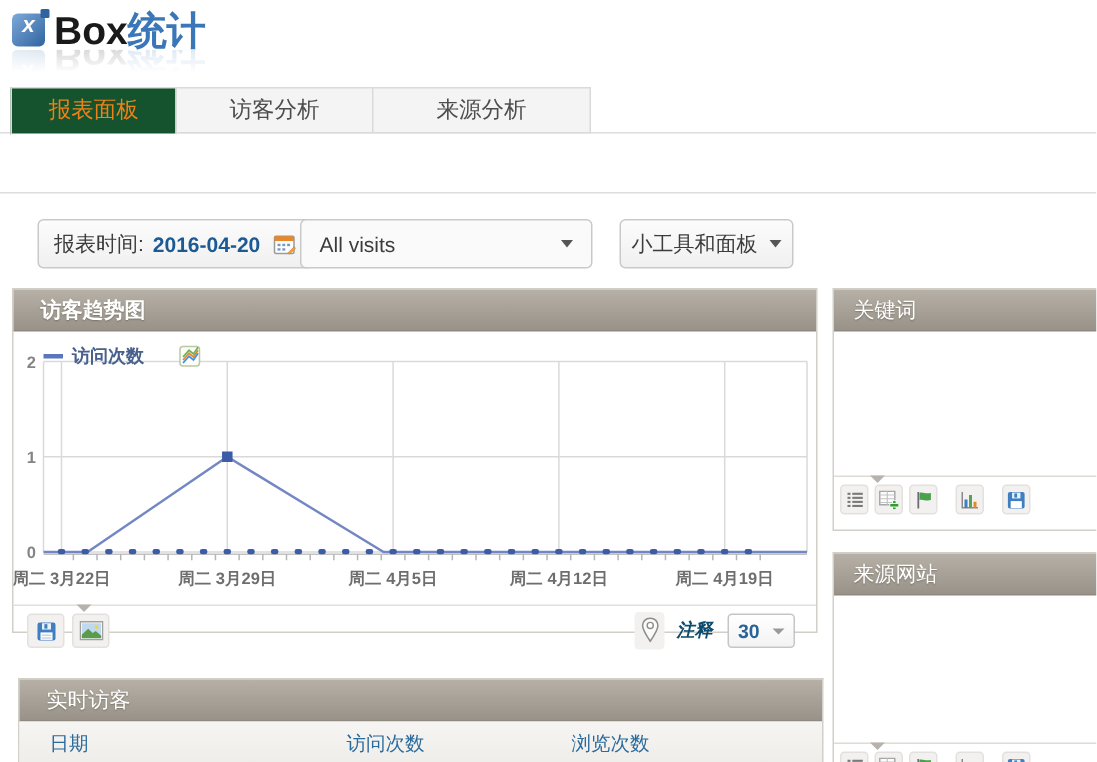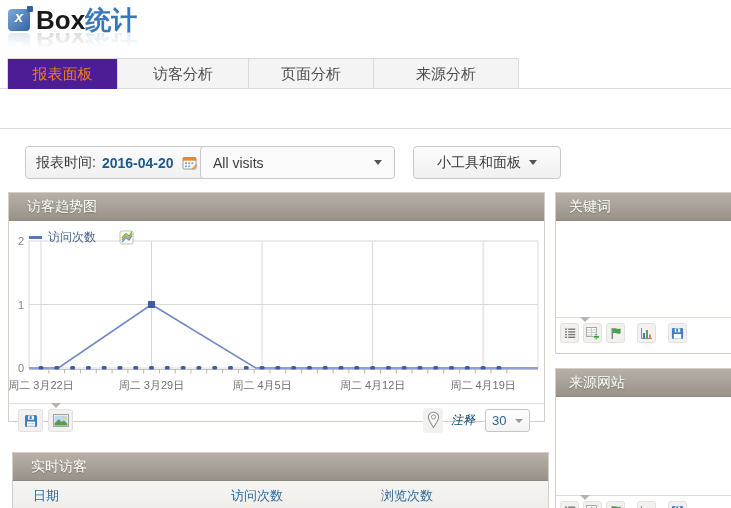--- a/index.html
+++ b/index.html
@@ -19,48 +19,48 @@
   .logo-reflect{position:absolute;left:8px;top:33px;height:22px;display:flex;align-items:flex-start;
                 transform:scaleY(-1);opacity:.16;overflow:hidden;
                 -webkit-mask-image:linear-gradient(to bottom,transparent 30%,#000 100%);
                 mask-image:linear-gradient(to bottom,transparent 30%,#000 100%);}
 
   
   .tabbar{position:absolute;left:7px;top:58px;height:32px;display:flex;z-index:2;}
   .tab{box-sizing:border-box;height:31px;line-height:29px;text-align:center;font-size:15px;
        color:#4d4d4d;background:#f4f4f4;border:1px solid #dadada;margin-left:-1px;cursor:pointer;}
   .tab:first-child{margin-left:0;}
-  .tab.active{background:#4c1d95;color:#ef8118;border-bottom:1px solid #fff;height:32px;}
+  .tab.active{background:#14532d;color:#ef8118;border-bottom:1px solid #fff;height:32px;}
   .tab-border{position:absolute;left:0;top:88px;width:731px;border-top:1px solid #ddd;}
   .sub-border{position:absolute;left:0;top:128px;width:731px;border-top:1px solid #ddd;}
 
   
   .ctl{position:absolute;top:146px;box-sizing:border-box;height:33px;border:1px solid #c9c9c9;
        border-radius:4px;background:linear-gradient(#fcfcfc,#f0f0f0);display:flex;align-items:center;
        font-size:14px;color:#3c3c3c;cursor:pointer;}
   .date-btn{left:25px;padding:0 10px;}
   .date-btn .lbl{margin-right:6px;}
   .date-btn .val{font-weight:bold;color:#1c5a93;margin-right:8px;}
   .segment-sel{left:200px;width:195px;padding:0 12px;background:#fafafa;}
   .segment-sel .caret,.widgets-btn .caret{margin-left:auto;}
-  .widgets-btn{left:413px;width:148px;padding:0 0;justify-content:center;}
+  .widgets-btn{left:413px;width:116px;padding:0 0;justify-content:center;}
   .widgets-btn .caret{margin-left:8px;}
   .caret{width:0;height:0;border-left:4px solid transparent;border-right:4px solid transparent;
          border-top:5px solid #555;}
 
   
   .panel{position:absolute;box-sizing:border-box;background:#fff;border:1px solid #d2cfc9;}
   .panel-header{height:27px;line-height:27px;background:linear-gradient(#b6b0a6,#989288);
                 color:#fff;font-size:14px;padding-left:18px;border-bottom:1px solid #8f897f;
                 text-shadow:0 1px 1px rgba(90,85,75,.55);}
   .collapse-caret{position:absolute;width:0;height:0;border-left:5px solid transparent;
                   border-right:5px solid transparent;border-top:5px solid #b7b3ac;}
 
   
-  #chart-panel{left:8px;top:192px;width:537px;height:230px;}
+  #chart-panel{left:8px;top:192px;width:537px;height:230px;font-weight:bold;}
   .legend{position:absolute;left:20px;top:36px;display:flex;align-items:center;z-index:2;font-size:12px;}
   .legend .dash{display:inline-block;width:13px;height:3px;background:#5b76bd;margin-right:6px;}
   .legend .lname{color:#47618c;}
   .legend .picker{margin-left:22px;cursor:pointer;}
   #trend-svg{position:absolute;left:0px;top:28px;}
   .chart-footer{position:absolute;left:0;right:0;top:210px;height:34px;border-top:1px solid #e2dfda;}
   .icon-box{box-sizing:border-box;display:inline-flex;align-items:center;justify-content:center;
             background:#f2f1ef;border:1px solid #e3e1de;border-radius:3px;cursor:pointer;}
   .cf-left{position:absolute;left:9px;top:5px;display:flex;gap:5px;}
   .cf-left .icon-box{width:25px;height:23px;}
@@ -107,21 +107,20 @@
         <span>x</span>
         <i></i>
       </div>
     <div class="logo-text"><span class="brand">Box</span><span class="suffix">统计</span></div>
   </div>
 
   <div class="tab-border"></div>
   <div class="tabbar">
     <div class="tab active" style="width:111px">报表面板</div>
     <div class="tab" style="width:132px">访客分析</div>
-    <div class="tab" style="width:126px">页面分析</div>
     <div class="tab" style="width:146px">来源分析</div>
   </div>
   <div class="sub-border"></div>
 
   <div class="ctl date-btn">
     <span class="lbl">报表时间:</span>
     <span class="val">2016-04-20</span>
     <svg width="16" height="16" viewBox="0 0 16 16">
       <rect x="1" y="2.5" width="13" height="11.5" rx="1" fill="#fff" stroke="#9a9a9a"></rect>
       <rect x="1" y="2.5" width="13" height="3.2" fill="#e8882c"></rect>

